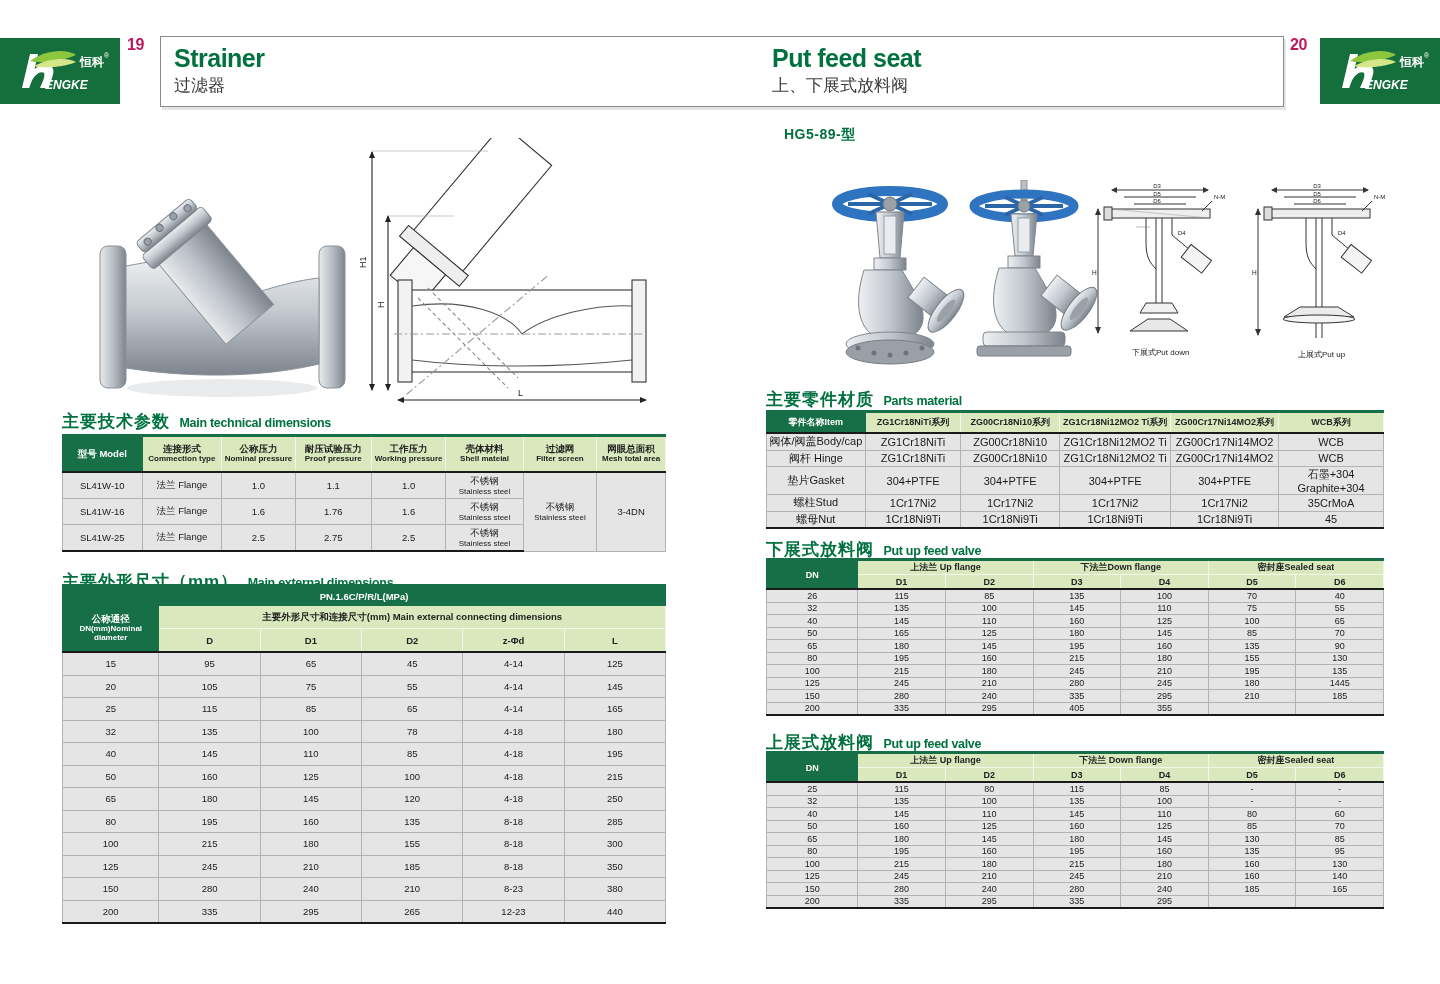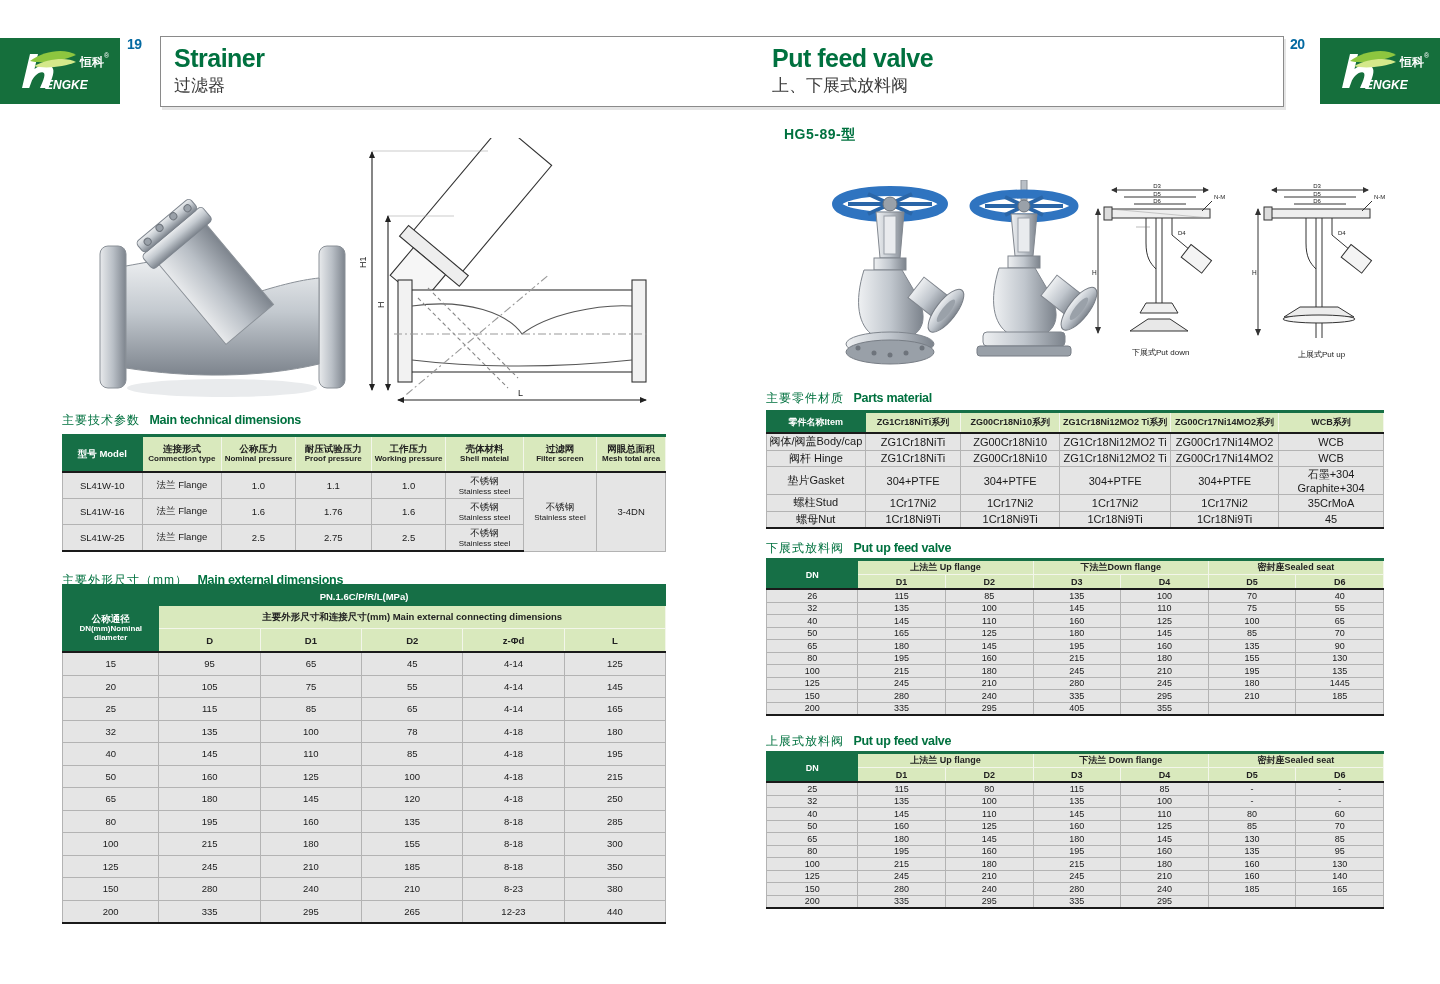--- a/index.html
+++ b/index.html
@@ -2,30 +2,30 @@
 <html><head>
 <meta charset="utf-8">
 <style>
   html,body{margin:0;padding:0;background:#fff;}
   #page{position:relative;width:1440px;height:984px;background:#fff;overflow:hidden;
         font-family:"Liberation Sans","DejaVu Sans",sans-serif;color:#222;}
   .abs{position:absolute;}
 
   
   .logo-box{position:absolute;width:120px;height:66px;background:#156f3c;}
-  .pageno{position:absolute;font-size:14px;font-weight:bold;color:#0369a1;letter-spacing:-0.5px;}
+  .pageno{position:absolute;font-size:16px;font-weight:bold;color:#be185d;letter-spacing:-0.5px;}
   .title-box{position:absolute;left:160px;top:36px;width:1122px;height:69px;
              border:1px solid #8a8a8a;box-shadow:2px 3px 0 rgba(0,0,0,0.10);background:#fff;}
   .title-block{position:absolute;top:9px;}
   .title-en{font-size:25px;font-weight:bold;color:#00713f;letter-spacing:-0.5px;line-height:1.0;}
   .title-cn{font-size:17px;color:#3a3a3a;margin-top:3px;}
 
   
   .sec{position:absolute;white-space:nowrap;}
-  .sec-cn{font-size:12px;font-weight:normal;color:#00713f;letter-spacing:1px;margin-top:9px;}
+  .sec-cn{font-size:17px;font-weight:bold;color:#00713f;letter-spacing:1px;margin-top:9px;}
   .sec-en{font-size:12.5px;font-weight:bold;color:#00713f;margin-left:5px;letter-spacing:-0.3px;}
   .model-code{position:absolute;font-size:14px;font-weight:bold;color:#00713f;letter-spacing:0.5px;}
 
   
   table.tbl{position:absolute;border-collapse:collapse;table-layout:fixed;background:#e5e5e5;}
   .tbl th{background:#d9e9bd;font-weight:bold;border:1px solid #f3f6ea;
           font-size:9.5px;padding:1px 2px;text-align:center;color:#222;}
   .tbl th.dk{background:#166f46;color:#fff;border-color:#166f46;}
   .tbl thead tr:first-child th{border-top:3px solid #166f46;}
   .tbl thead tr:last-child th,.tbl thead th[rowspan]{border-bottom:2px solid #1a1a1a;}
@@ -62,21 +62,21 @@
     </svg>
   </div>
   <div class="pageno" style="left:127px;top:36px;">19</div>
 
   <div class="title-box">
     <div class="title-block" style="left:13px;">
       <div class="title-en">Strainer</div>
       <div class="title-cn">过滤器</div>
     </div>
     <div class="title-block" style="left:611px;">
-      <div class="title-en">Put feed valve</div>
+      <div class="title-en">Put feed seat</div>
       <div class="title-cn">上、下展式放料阀</div>
     </div>
   </div>
 
   <div class="pageno" style="left:1290px;top:36px;">20</div>
   <div class="logo-box" style="left:1320px;top:38px;">
     <svg width="120" height="66" viewBox="0 0 120 66">
       <rect width="120" height="66" fill="#156f3c"></rect>
       <path d="M22 50 L30 16 L38 16 L34.5 31 C40 26.5 48 25 52 29 C55.5 33 52 40 48.5 50 L40 50 C44 41 46 35.5 43 34.5 C39 33.5 33.5 38 31 45 L29.2 50 Z" fill="#ffffff"></path>
       <path d="M30 23 C44 12 66 10 76 17 C63 23 42 26 30 23 Z" fill="#8dc63f"></path>

